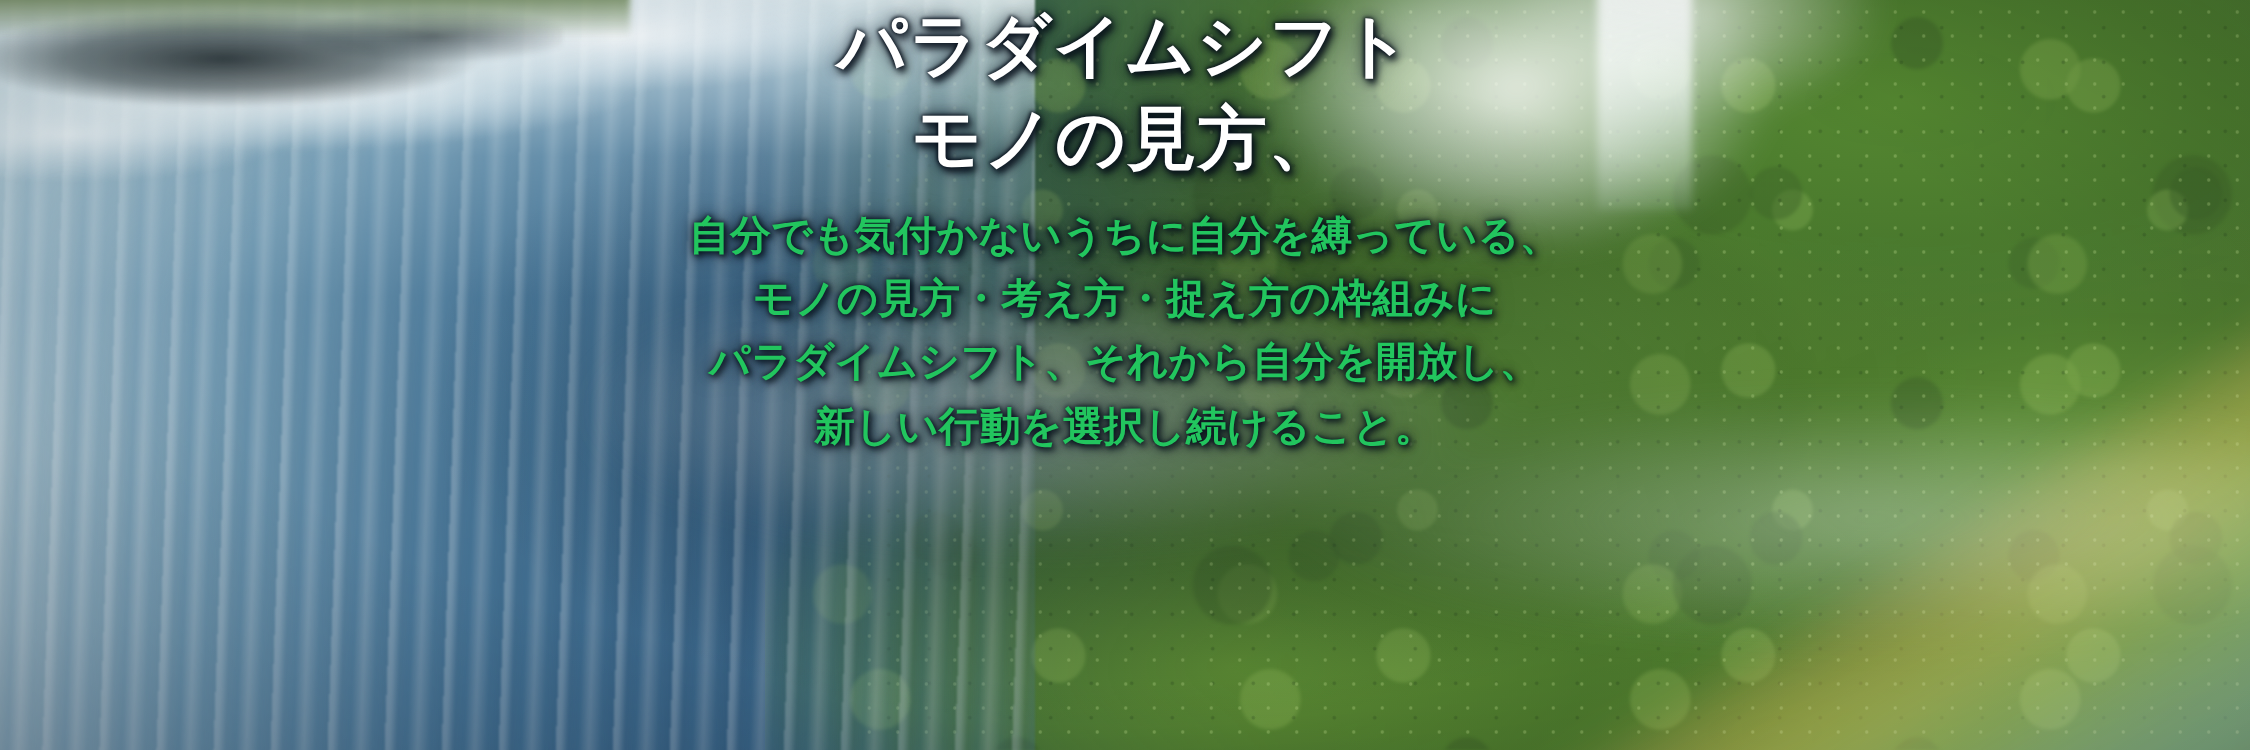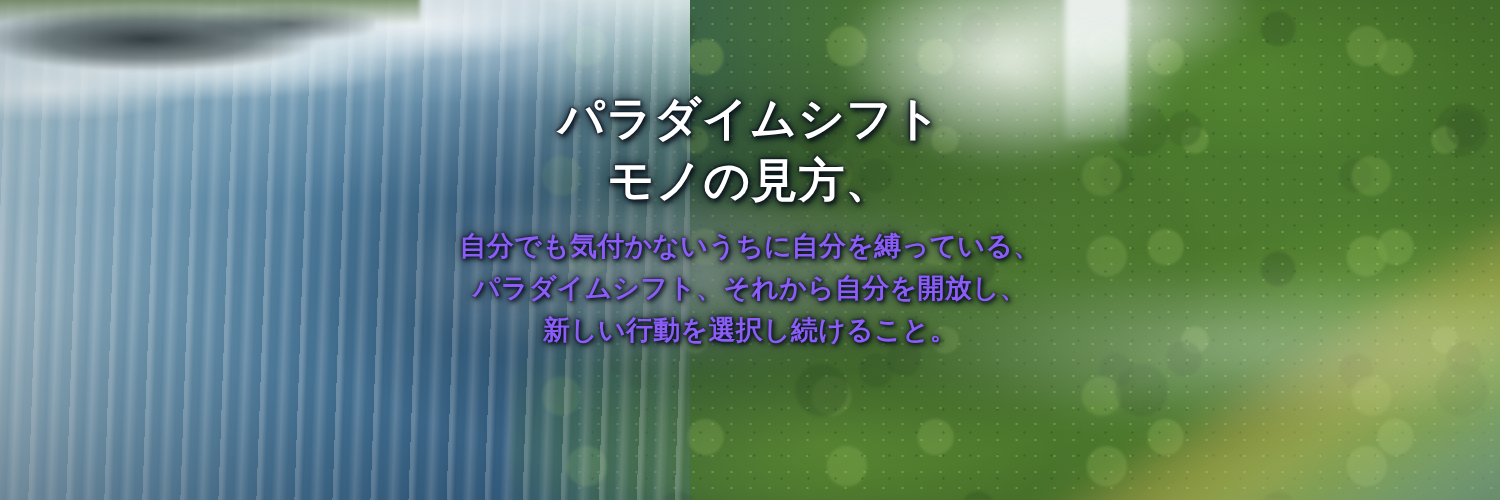--- a/index.html
+++ b/index.html
@@ -252,21 +252,20 @@
   }
 
   
   .content {
     position: absolute;
     inset: 0;
     display: flex;
     flex-direction: column;
     align-items: center;
     justify-content: flex-start;
-    padding-top: 88px;
     box-sizing: border-box;
   }
 
   .headline {
     margin: 0;
     text-align: center;
     color: #ffffff;
     font-size: 46px;
     font-weight: 700;
     line-height: 1.34;
@@ -277,21 +276,21 @@
       0 0 18px rgba(8,18,30,.7),
       2px 3px 5px rgba(5,12,22,.9),
       -1px -1px 2px rgba(5,12,22,.5);
   }
 
   .headline .hl-line { display: block; white-space: nowrap; }
 
   .subcopy {
     margin: 14px 0 0 0;
     text-align: center;
-    color: #8b5cf6;
+    color: #22c55e;
     font-size: 27px;
     font-weight: 700;
     line-height: 1.56;
     letter-spacing: .01em;
     text-shadow:
       0 0 3px rgba(8,18,30,.95),
       0 0 7px rgba(8,18,30,.8),
       0 0 15px rgba(8,18,30,.6),
       2px 2px 4px rgba(5,12,22,.88);
   }
@@ -323,18 +322,19 @@
 
   <div class="content">
 
     <h1 class="headline">
       <span class="hl-line">パラダイムシフト</span>
       <span class="hl-line">モノの見方、</span>
     </h1>
 
     <p class="subcopy">
       <span class="sub-line">自分でも気付かないうちに自分を縛っている、</span>
+      <span class="sub-line">モノの見方・考え方・捉え方の枠組みに</span>
       <span class="sub-line">パラダイムシフト、それから自分を開放し、</span>
       <span class="sub-line">新しい行動を選択し続けること。</span>
     </p>
 
   </div>
 </div>
 
 </body></html>

